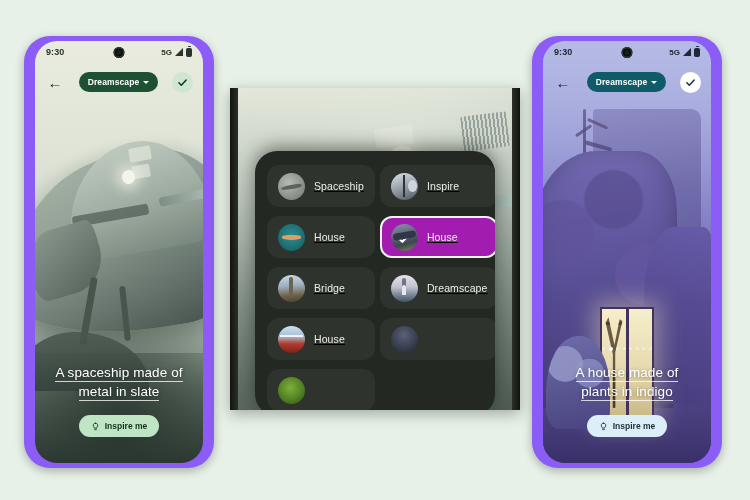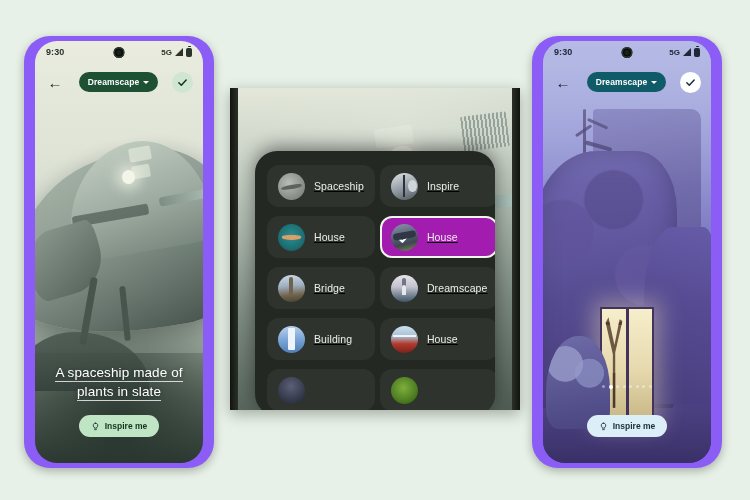--- a/index.html
+++ b/index.html
@@ -429,21 +429,21 @@
         <span class="confirm-btn" style="background:#cfe6d2">
           <svg viewBox="0 0 24 24" fill="none" stroke="#14341f" stroke-width="3.2" stroke-linecap="round" stroke-linejoin="round">
               <path d="M4 12.6 L9.4 18 L20 6.4"></path>
             </svg>
         </span>
       </div>
 
       <div class="caption-wrap">
         <div class="caption">
           <div><span class="u">A spaceship made of</span></div>
-          <div><span class="u">plants in slate</span></div>
+          <div><span class="u">metal in slate</span></div>
         </div>
         <span class="inspire" style="background:#bfe5c4;color:#16321f">
           <svg class="bulb" viewBox="0 0 24 24" fill="none" stroke="#16321f" stroke-width="2.2" stroke-linecap="round">
               <path d="M12 3a6 6 0 0 0-3.4 11v2.4h6.8V14A6 6 0 0 0 12 3z"></path>
               <path d="M9.6 20.4h4.8"></path>
             </svg>
           <span>Inspire me</span>
         </span>
       </div>
 
@@ -484,24 +484,20 @@
             </span>
             <span class="opt-label">House</span>
           </div>
           <div class="opt">
             <span class="opt-thumb tb-tower"></span>
             <span class="opt-label">Bridge</span>
           </div>
           <div class="opt">
             <span class="opt-thumb tb-lighthouse"></span>
             <span class="opt-label">Dreamscape</span>
-          </div>
-          <div class="opt">
-            <span class="opt-thumb tb-building"></span>
-            <span class="opt-label">Building</span>
           </div>
           <div class="opt">
             <span class="opt-thumb tb-bridge"></span>
             <span class="opt-label">House</span>
           </div>
           <div class="opt">
             <span class="opt-thumb tb-dark"></span>
             <span class="opt-label"></span>
           </div>
           <div class="opt">
@@ -562,20 +558,24 @@
         <div class="page-dots" id="right-dots">
             <i></i>
             <i class="on"></i>
             <i></i>
             <i></i>
             <i></i>
             <i></i>
             <i></i>
             <i></i>
           </div>
+        <div class="caption">
+          <div><span class="u">A house made of</span></div>
+          <div><span class="u">plants in indigo</span></div>
+        </div>
         <span class="inspire" style="background:#dceef7;color:#17303c">
           <svg class="bulb" viewBox="0 0 24 24" fill="none" stroke="#17303c" stroke-width="2.2" stroke-linecap="round">
               <path d="M12 3a6 6 0 0 0-3.4 11v2.4h6.8V14A6 6 0 0 0 12 3z"></path>
               <path d="M9.6 20.4h4.8"></path>
             </svg>
           <span>Inspire me</span>
         </span>
       </div>
 
     </div>

